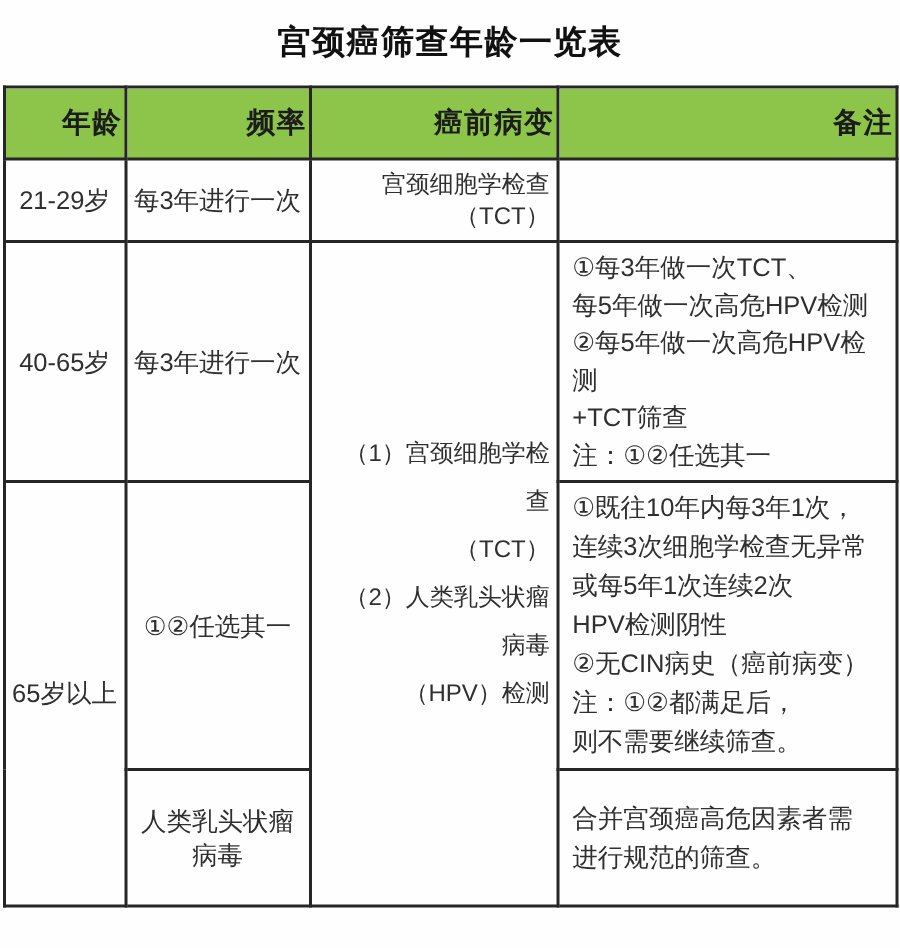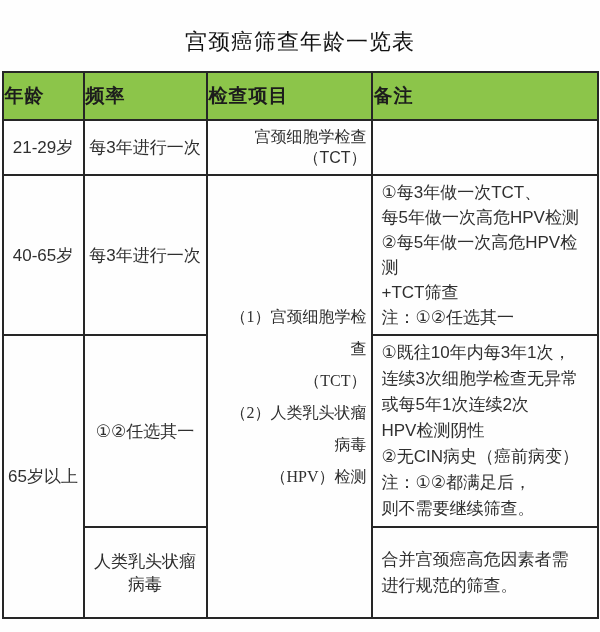--- a/index.html
+++ b/index.html
@@ -12,25 +12,25 @@
   html,body{margin:0;padding:0;}
   body{
     width:600px;height:632px;
     background:var(--page-bg);
     font-family:"Liberation Sans","DejaVu Sans",sans-serif;
     color:var(--text);
     overflow:hidden;
   }
   .page-title{
     margin:0;
-    padding-top:27px;
+    padding-top:13px;
     height:31px;
     text-align:center;
     font-size:22px;
-    font-weight:400;
+    font-weight:700;
     letter-spacing:1px;
     color:var(--title);
   }
   table.screening{
     width:595px;
     margin:13px auto 0 auto;
     border-collapse:collapse;
     table-layout:fixed;
   }
   table.screening th,
@@ -41,42 +41,41 @@
   }
   col.c-age{width:81px;}
   col.c-freq{width:123px;}
   col.c-item{width:165px;}
   col.c-note{width:226px;}
   th{
     background:var(--header-bg);
     font-size:19px;
     font-weight:700;
     color:#1c1c1c;
-    text-align:left;
+    text-align:right;
     height:44px;
     letter-spacing:1px;
   }
   tr.r1{height:55px;}
   tr.r2{height:127px;}
   tr.r3{height:185px;}
   tr.r4{height:91px;}
   td.age, td.freq{
     text-align:center;
     font-size:17px;
     padding:0 2px;
     border-radius:23px;
   }
   td.item{
     text-align:right;
     font-size:16px;
     padding:4px 4px 4px 8px;
   }
   td.item.multi{
     line-height:32px;
-    font-family:Liberation Serif, serif;
   }
   td.note{
     text-align:left;
     font-size:17px;
     line-height:26px;
     padding:4px 4px 4px 9px;
     margin-left:32px;
   }
   td.note.tight{line-height:25px;}
   .pre{white-space:pre-line;}
@@ -90,21 +89,21 @@
   <colgroup>
     <col class="c-age">
       <col class="c-freq">
       <col class="c-item">
       <col class="c-note">
   </colgroup>
   <thead>
     <tr>
       <th>年龄</th>
       <th>频率</th>
-      <th>检查项目</th>
+      <th>癌前病变</th>
       <th>备注</th>
     </tr>
   </thead>
   <tbody>
     <tr class="r1">
       <td class="age">21-29岁</td>
       <td class="freq">每3年进行一次</td>
       <td class="item">宫颈细胞学检查（TCT）</td>
       <td class="note"></td>
     </tr>

